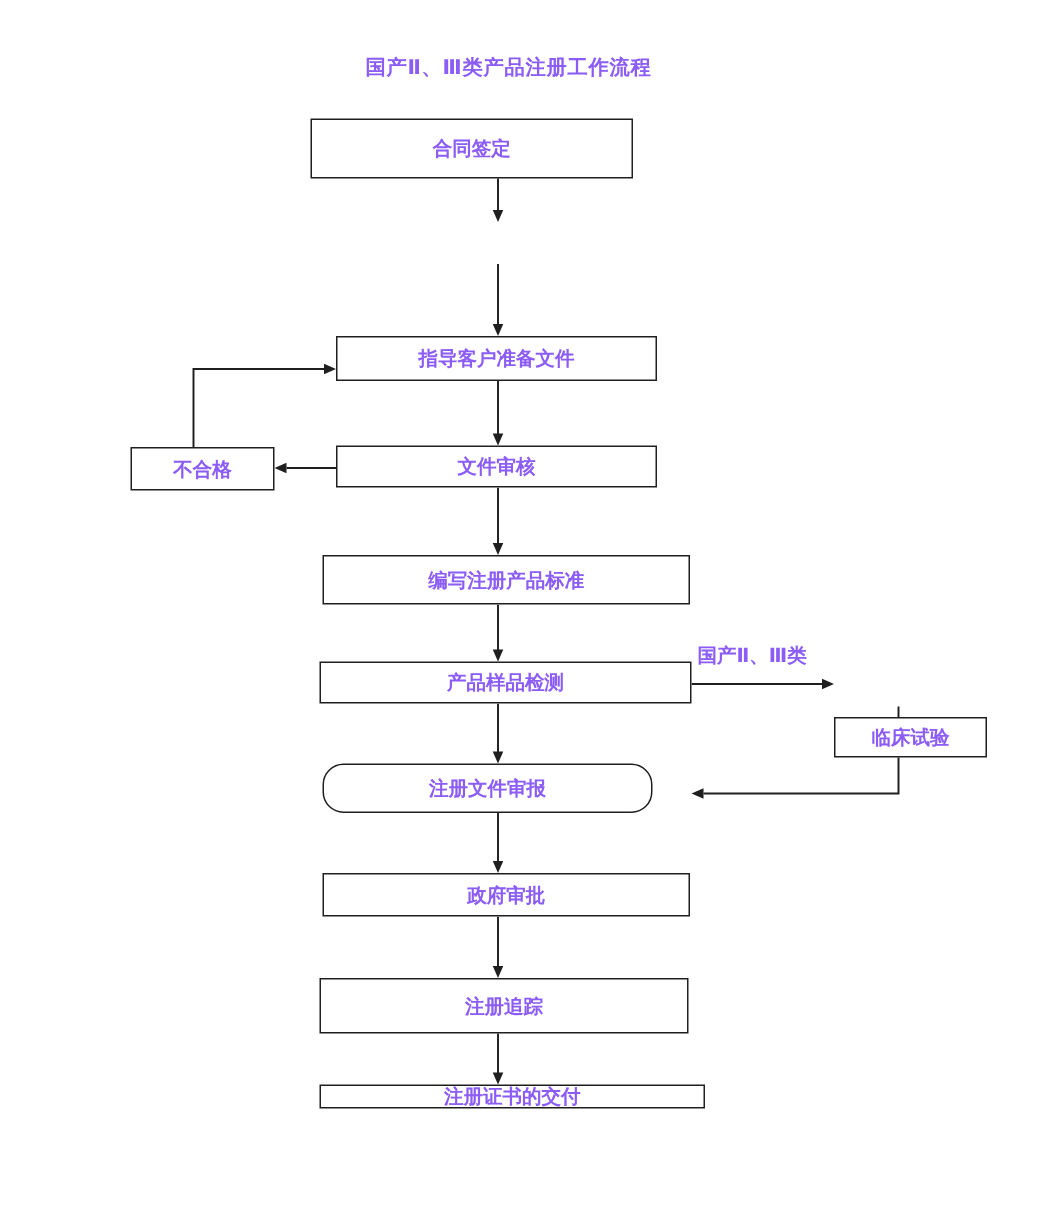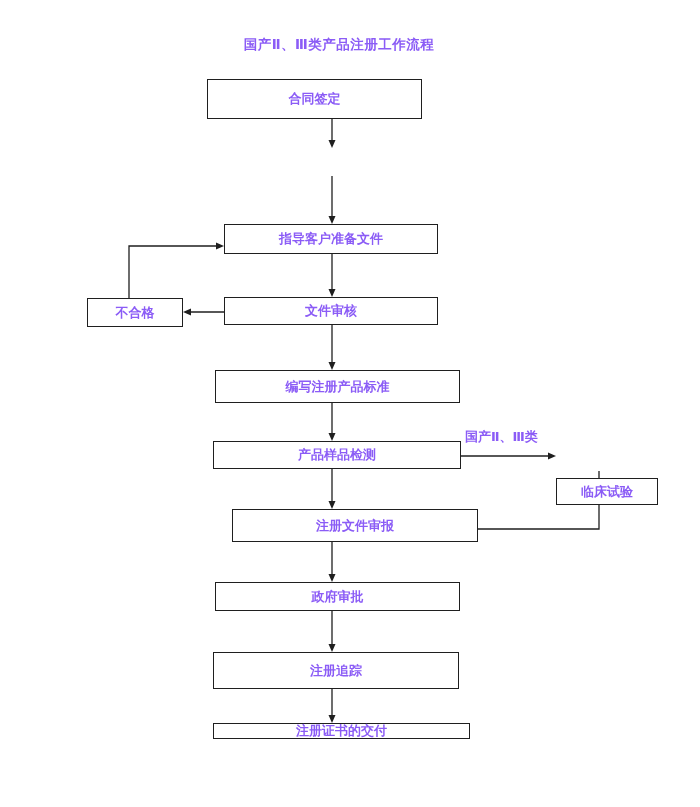--- a/index.html
+++ b/index.html
@@ -133,21 +133,21 @@
 
 
   <div class="node" style="left:224px; top:224px; width:214px; height:30px;">指导客户准备文件</div>
 
   <div class="node" style="left:224px; top:297px; width:214px; height:28px;">文件审核</div>
 
   <div class="node" style="left:215px; top:370px; width:245px; height:33px;">编写注册产品标准</div>
 
   <div class="node" style="left:213px; top:441px; width:248px; height:28px;">产品样品检测</div>
 
-  <div class="node" style="left:232px; top:509px; width:246px; height:33px;">注册文件审报</div>
+  <div class="node" style="left:215px; top:509px; width:220px; height:33px;border-radius:14px;">注册文件审报</div>
 
   <div class="node" style="left:215px; top:582px; width:245px; height:29px;">政府审批</div>
 
   <div class="node" style="left:213px; top:652px; width:246px; height:37px;">注册追踪</div>
 
   <div class="node" style="left:213px; top:723px; width:257px; height:16px;">注册证书的交付</div>
 
   <div class="node" style="left:87px; top:298px; width:96px; height:29px;">不合格</div>
 
   <div class="node" style="left:556px; top:444px; width:102px; height:27px;margin-top:34px;">临床试验</div>

